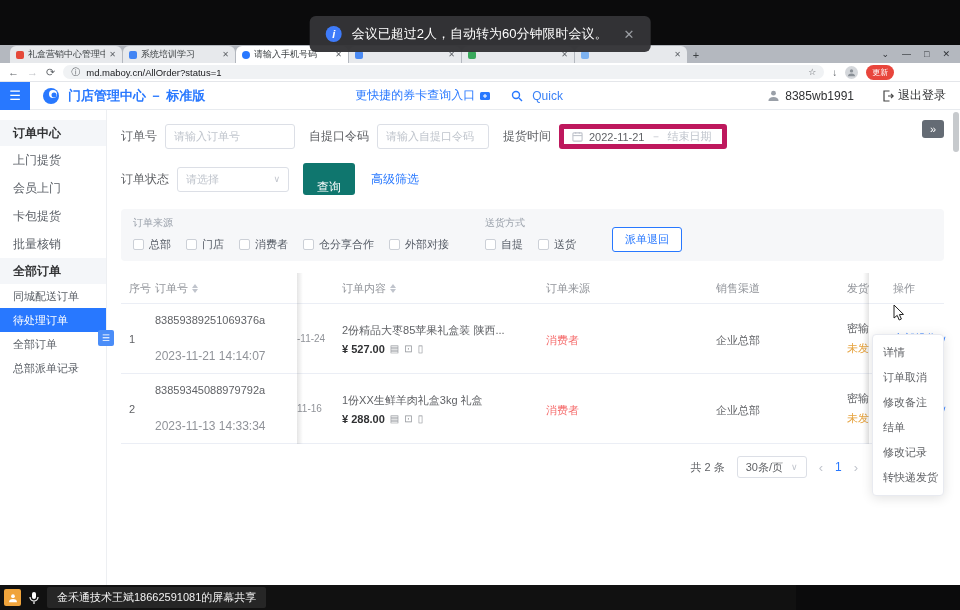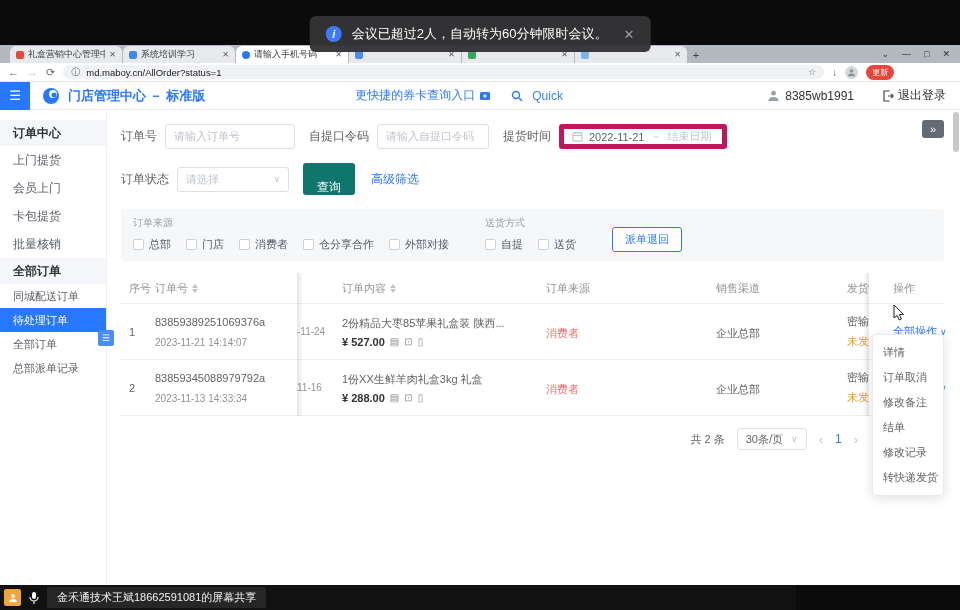--- a/index.html
+++ b/index.html
@@ -114,21 +114,21 @@
   .c-chan{width:145px;padding-left:14px}
   .c-ship{width:22px;overflow:hidden;white-space:nowrap;padding-right:0}
   .c-act{width:75px;padding-left:24px}
   .hcell{display:flex;align-items:center;gap:4px;white-space:nowrap}
   .sort{display:inline-flex;flex-direction:column;gap:1px}
   .sort i{width:0;height:0;border-left:3px solid transparent;border-right:3px solid transparent;display:block}
   .sort .u{border-bottom:4px solid #c0c4cc}
   .sort .d{border-top:4px solid #c0c4cc}
   .cell-idx{font-size:11px;color:#606266}
   .ord-no{font-size:11px;color:#606266;white-space:nowrap;overflow:hidden}
-  .ord-date{font-size:10px;color:#909399;margin-top:9px;white-space:nowrap}
+  .ord-date{font-size:12px;color:#909399;margin-top:23px;white-space:nowrap}
   .clip-txt{font-size:10px;color:#909399}
   .cont1{font-size:11px;color:#606266;white-space:nowrap;overflow:hidden;text-overflow:ellipsis;max-width:182px}
   .cont2{display:flex;align-items:center;gap:5px;margin-top:5px}
   .price{font-size:11px;color:#303133;font-weight:bold}
   .cicon{font-size:10px;color:#909399}
   .tag-src{font-size:11px;color:#f56c6c}
   .chan{font-size:11px;color:#606266}
   .ship1{font-size:11px;color:#606266}
   .ship2{font-size:11px;color:#e6a23c;margin-top:5px}
   .act-link{color:#2878ff;font-size:11px;display:flex;align-items:center;gap:3px;white-space:nowrap}

